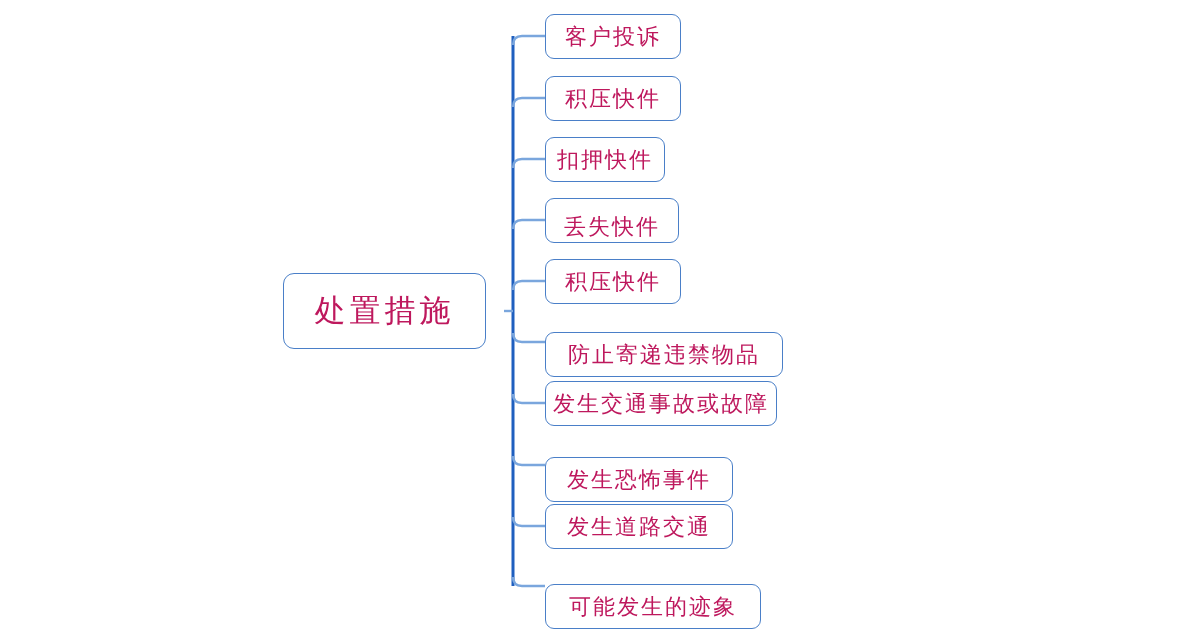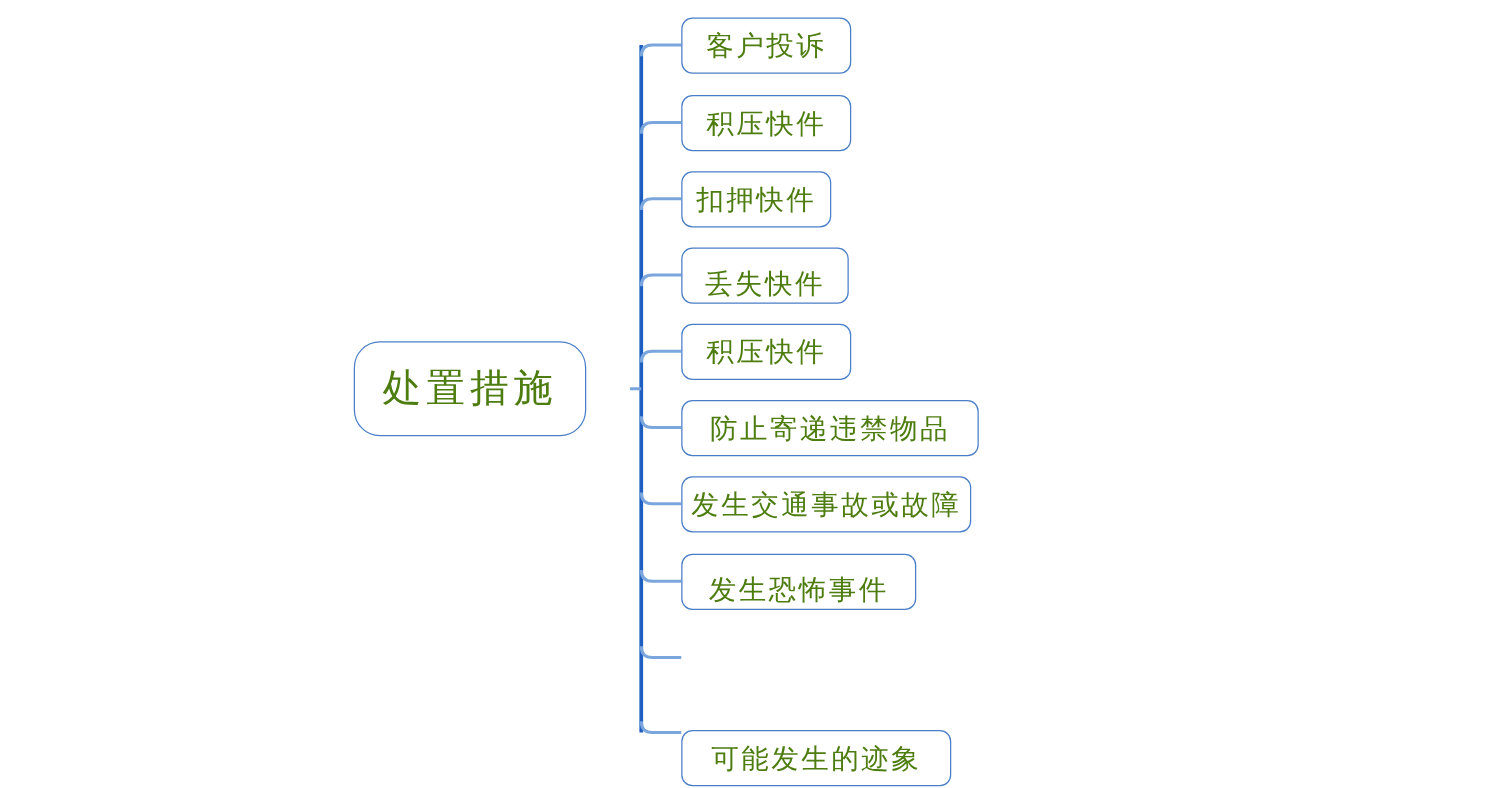--- a/index.html
+++ b/index.html
@@ -30,30 +30,30 @@
   }
   .node {
     position: absolute;
     box-sizing: border-box;
     display: flex;
     align-items: center;
     justify-content: center;
     background: #ffffff;
     border: 1.4px solid #4a7fc8;
     border-radius: 9px;
-    color: #4d7c0f;
+    color: #be185d;
     white-space: nowrap;
     letter-spacing: 1px;
   }
   .node.root {
     left: 283px;
     top: 273px;
-    width: 186px;
+    width: 203px;
     height: 76px;
-    border-radius: 21px;
+    border-radius: 11px;
     border-width: 1.6px;
     font-size: 31px;
     letter-spacing: 4px;
   }
   .node.child {
     height: 45px;
     font-size: 22px;
     letter-spacing: 2px;
   }
 </style>
@@ -89,25 +89,28 @@
     </div>
     <div class="node child" style="left: 545px; top: 137px; width: 120px;">
       <span>扣押快件</span>
     </div>
     <div class="node child" style="left: 545px; top: 198px; width: 134px; align-items: flex-end;">
       <span>丢失快件</span>
     </div>
     <div class="node child" style="left: 545px; top: 259px; width: 136px;">
       <span>积压快件</span>
     </div>
-    <div class="node child" style="left: 545px; top: 320px; width: 238px;">
+    <div class="node child" style="left: 545px; top: 332px; width: 238px;">
       <span>防止寄递违禁物品</span>
     </div>
     <div class="node child" style="left: 545px; top: 381px; width: 232px;">
       <span>发生交通事故或故障</span>
     </div>
-    <div class="node child" style="left: 545px; top: 443px; width: 188px; align-items: flex-end;">
+    <div class="node child" style="left: 545px; top: 457px; width: 188px;">
       <span>发生恐怖事件</span>
+    </div>
+    <div class="node child" style="left: 545px; top: 504px; width: 188px;">
+      <span>发生道路交通</span>
     </div>
     <div class="node child" style="left: 545px; top: 584px; width: 216px;">
       <span>可能发生的迹象</span>
     </div>
   </div>
 
 </body></html>

